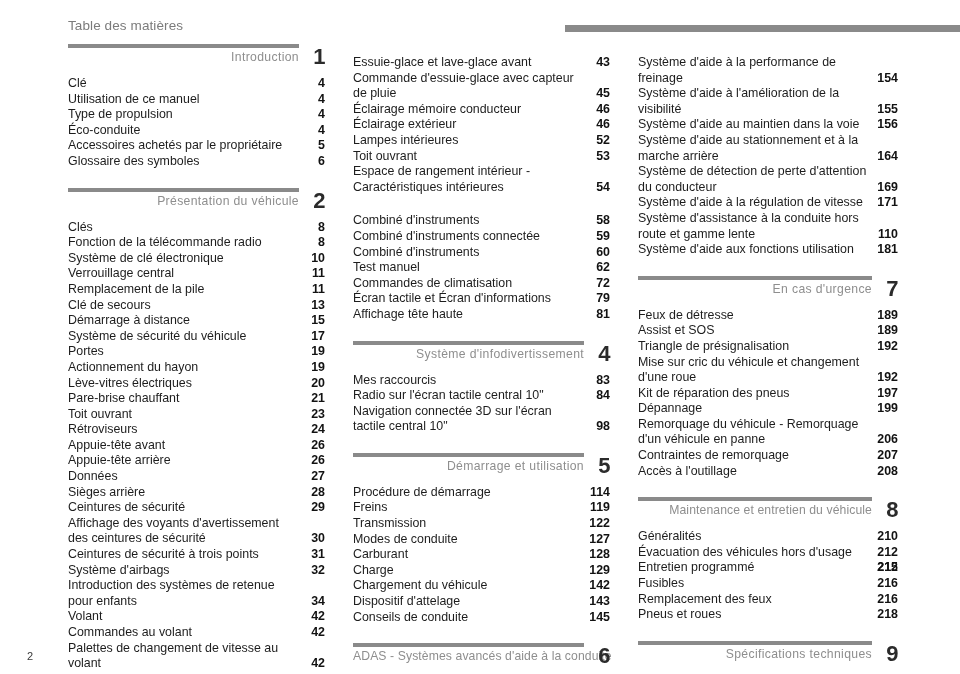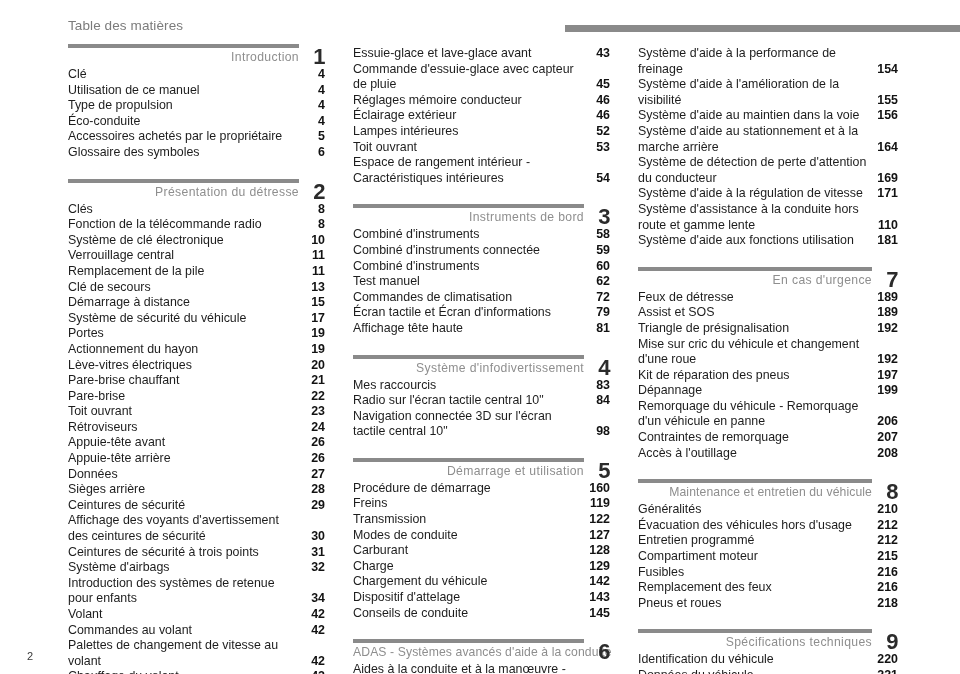--- a/index.html
+++ b/index.html
@@ -86,21 +86,21 @@
     right: 0;
     bottom: -2px;
     font-size: 22px;
     font-weight: bold;
     color: #2b2b2b;
     line-height: 20px;
     letter-spacing: -0.5px;
   }
 
   
-  .entries { margin-top: 2px; }
+  .entries { margin-top: 11px; }
   .entry {
     position: relative;
     padding-right: 30px;
     font-size: 12.4px;
     line-height: 15.6px;
     color: #1d1d1d;
   }
   .entry-label {
     display: block;
   }
@@ -162,21 +162,21 @@
           </div>
           <div class="entry">
             <span class="entry-label">Glossaire des symboles</span>
             <span class="entry-page">6</span>
           </div>
         </div>
       </div>
       <div class="section">
         <div class="sec-head">
           <div class="sec-rule"></div>
-          <div class="sec-title">Présentation du détresse</div>
+          <div class="sec-title">Présentation du véhicule</div>
           <div class="sec-num">2</div>
         </div>
         <div class="entries">
           <div class="entry">
             <span class="entry-label">Clés</span>
             <span class="entry-page">8</span>
           </div>
           <div class="entry">
             <span class="entry-label">Fonction de la télécommande radio</span>
             <span class="entry-page">8</span>
@@ -215,24 +215,20 @@
           </div>
           <div class="entry">
             <span class="entry-label">Lève-vitres électriques</span>
             <span class="entry-page">20</span>
           </div>
           <div class="entry">
             <span class="entry-label">Pare-brise chauffant</span>
             <span class="entry-page">21</span>
           </div>
           <div class="entry">
-            <span class="entry-label">Pare-brise</span>
-            <span class="entry-page">22</span>
-          </div>
-          <div class="entry">
             <span class="entry-label">Toit ouvrant</span>
             <span class="entry-page">23</span>
           </div>
           <div class="entry">
             <span class="entry-label">Rétroviseurs</span>
             <span class="entry-page">24</span>
           </div>
           <div class="entry">
             <span class="entry-label">Appuie-tête avant</span>
             <span class="entry-page">26</span>
@@ -293,21 +289,21 @@
         <div class="entries">
           <div class="entry">
             <span class="entry-label">Essuie-glace et lave-glace avant</span>
             <span class="entry-page">43</span>
           </div>
           <div class="entry">
             <span class="entry-label">Commande d'essuie-glace avec capteur de pluie</span>
             <span class="entry-page">45</span>
           </div>
           <div class="entry">
-            <span class="entry-label">Réglages mémoire conducteur</span>
+            <span class="entry-label">Éclairage mémoire conducteur</span>
             <span class="entry-page">46</span>
           </div>
           <div class="entry">
             <span class="entry-label">Éclairage extérieur</span>
             <span class="entry-page">46</span>
           </div>
           <div class="entry">
             <span class="entry-label">Lampes intérieures</span>
             <span class="entry-page">52</span>
           </div>
@@ -315,25 +311,20 @@
             <span class="entry-label">Toit ouvrant</span>
             <span class="entry-page">53</span>
           </div>
           <div class="entry">
             <span class="entry-label">Espace de rangement intérieur - Caractéristiques intérieures</span>
             <span class="entry-page">54</span>
           </div>
         </div>
       </div>
       <div class="section">
-        <div class="sec-head">
-          <div class="sec-rule"></div>
-          <div class="sec-title">Instruments de bord</div>
-          <div class="sec-num">3</div>
-        </div>
         <div class="entries">
           <div class="entry">
             <span class="entry-label">Combiné d'instruments</span>
             <span class="entry-page">58</span>
           </div>
           <div class="entry">
             <span class="entry-label">Combiné d'instruments connectée</span>
             <span class="entry-page">59</span>
           </div>
           <div class="entry">
@@ -381,21 +372,21 @@
       </div>
       <div class="section">
         <div class="sec-head">
           <div class="sec-rule"></div>
           <div class="sec-title">Démarrage et utilisation</div>
           <div class="sec-num">5</div>
         </div>
         <div class="entries">
           <div class="entry">
             <span class="entry-label">Procédure de démarrage</span>
-            <span class="entry-page">160</span>
+            <span class="entry-page">114</span>
           </div>
           <div class="entry">
             <span class="entry-label">Freins</span>
             <span class="entry-page">119</span>
           </div>
           <div class="entry">
             <span class="entry-label">Transmission</span>
             <span class="entry-page">122</span>
           </div>
           <div class="entry">
@@ -533,21 +524,20 @@
           </div>
           <div class="entry">
             <span class="entry-label">Évacuation des véhicules hors d'usage</span>
             <span class="entry-page">212</span>
           </div>
           <div class="entry">
             <span class="entry-label">Entretien programmé</span>
             <span class="entry-page">212</span>
           </div>
           <div class="entry">
-            <span class="entry-label">Compartiment moteur</span>
             <span class="entry-page">215</span>
           </div>
           <div class="entry">
             <span class="entry-label">Fusibles</span>
             <span class="entry-page">216</span>
           </div>
           <div class="entry">
             <span class="entry-label">Remplacement des feux</span>
             <span class="entry-page">216</span>
           </div>

